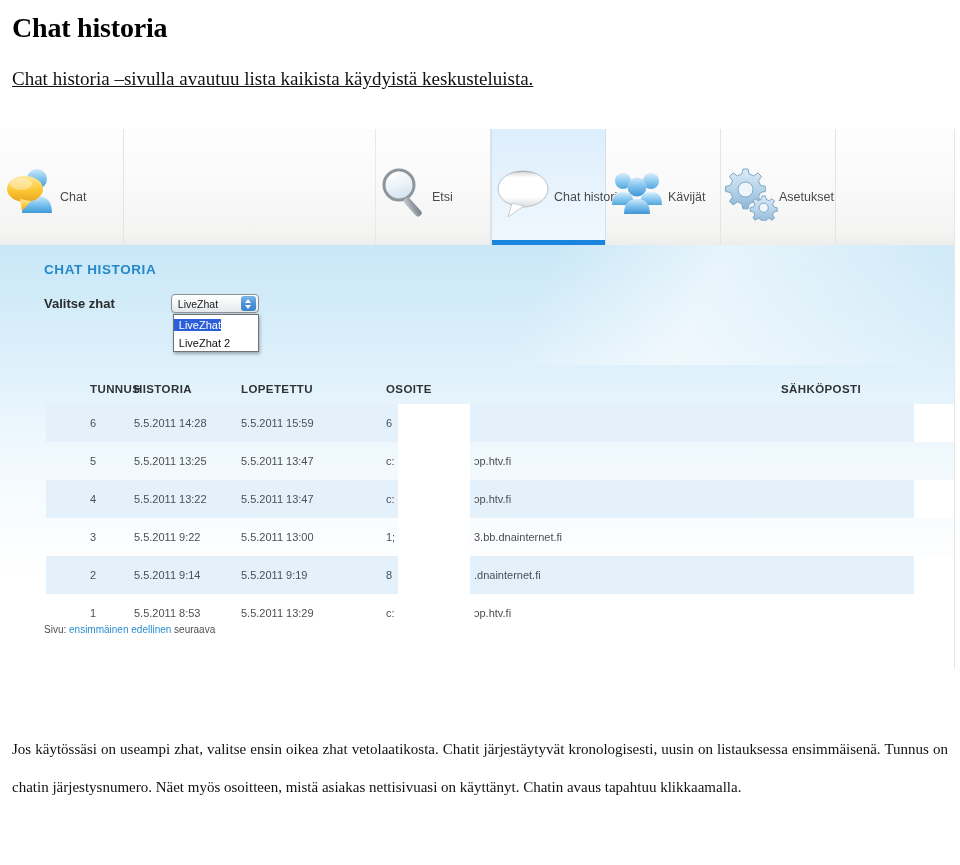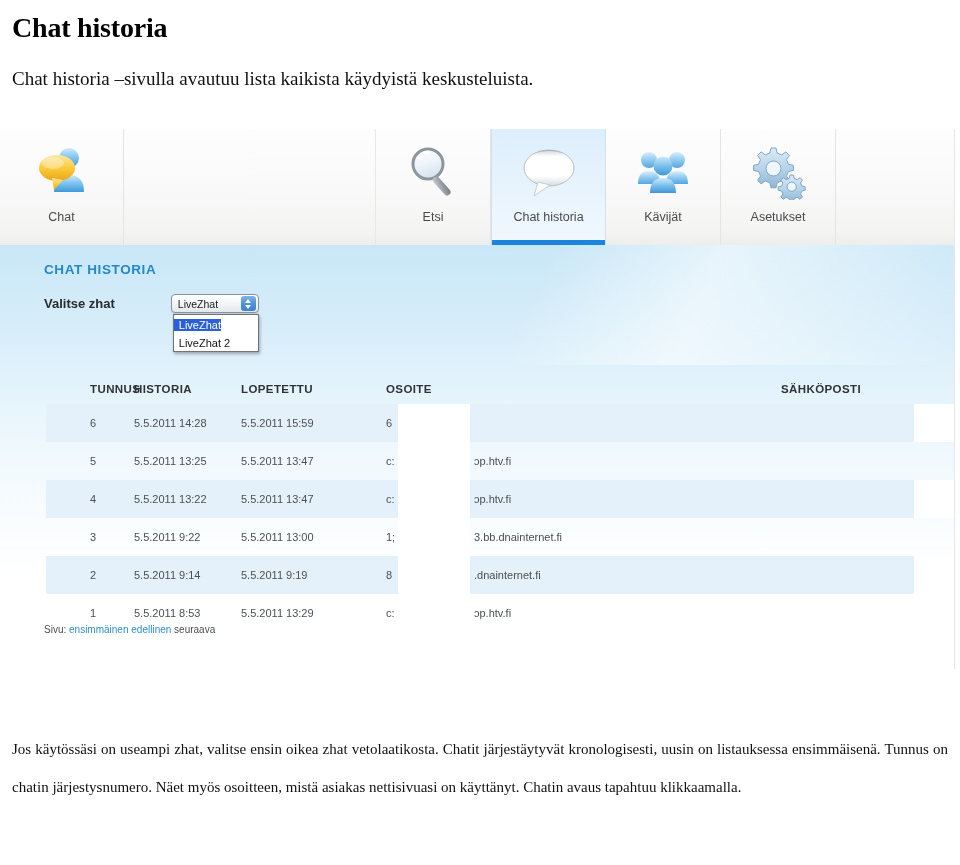--- a/index.html
+++ b/index.html
@@ -24,20 +24,21 @@
     padding: 14px 0 0 12px;
     color: #000;
   }
   .doc-sub {
     font-family: "Liberation Serif", "DejaVu Serif", serif;
     font-size: 19px;
     line-height: 1;
     margin: 0;
     padding: 27px 0 0 12px;
     color: #111;
+    text-decoration: underline;
   }
 
   
   .shot {
     position: absolute;
     left: 0;
     top: 129px;
     width: 955px;
     height: 540px;
     background: #ffffff;
@@ -50,21 +51,21 @@
   .toolbar {
     position: relative;
     height: 116px;
     background: linear-gradient(to bottom, #fdfdfd 0%, #fafafa 45%, #f4f4f3 88%, #ededec 100%);
     display: flex;
     align-items: stretch;
   }
   .tbtn {
     position: relative;
     display: flex;
-    flex-direction: column;
+    flex-direction: row;
     align-items: center;
     justify-content: flex-start;
     padding-top: 12px;
     border-right: 1px solid #e4e4e4;
     background: transparent;
   }
   .tbtn.w-chat   { width: 124px; }
   .tbtn.w-gap    { width: 252px; border-right: 1px solid #e8e8e8; }
   .tbtn.w-etsi   { width: 115px; }
   .tbtn.w-hist   { width: 115px; }

